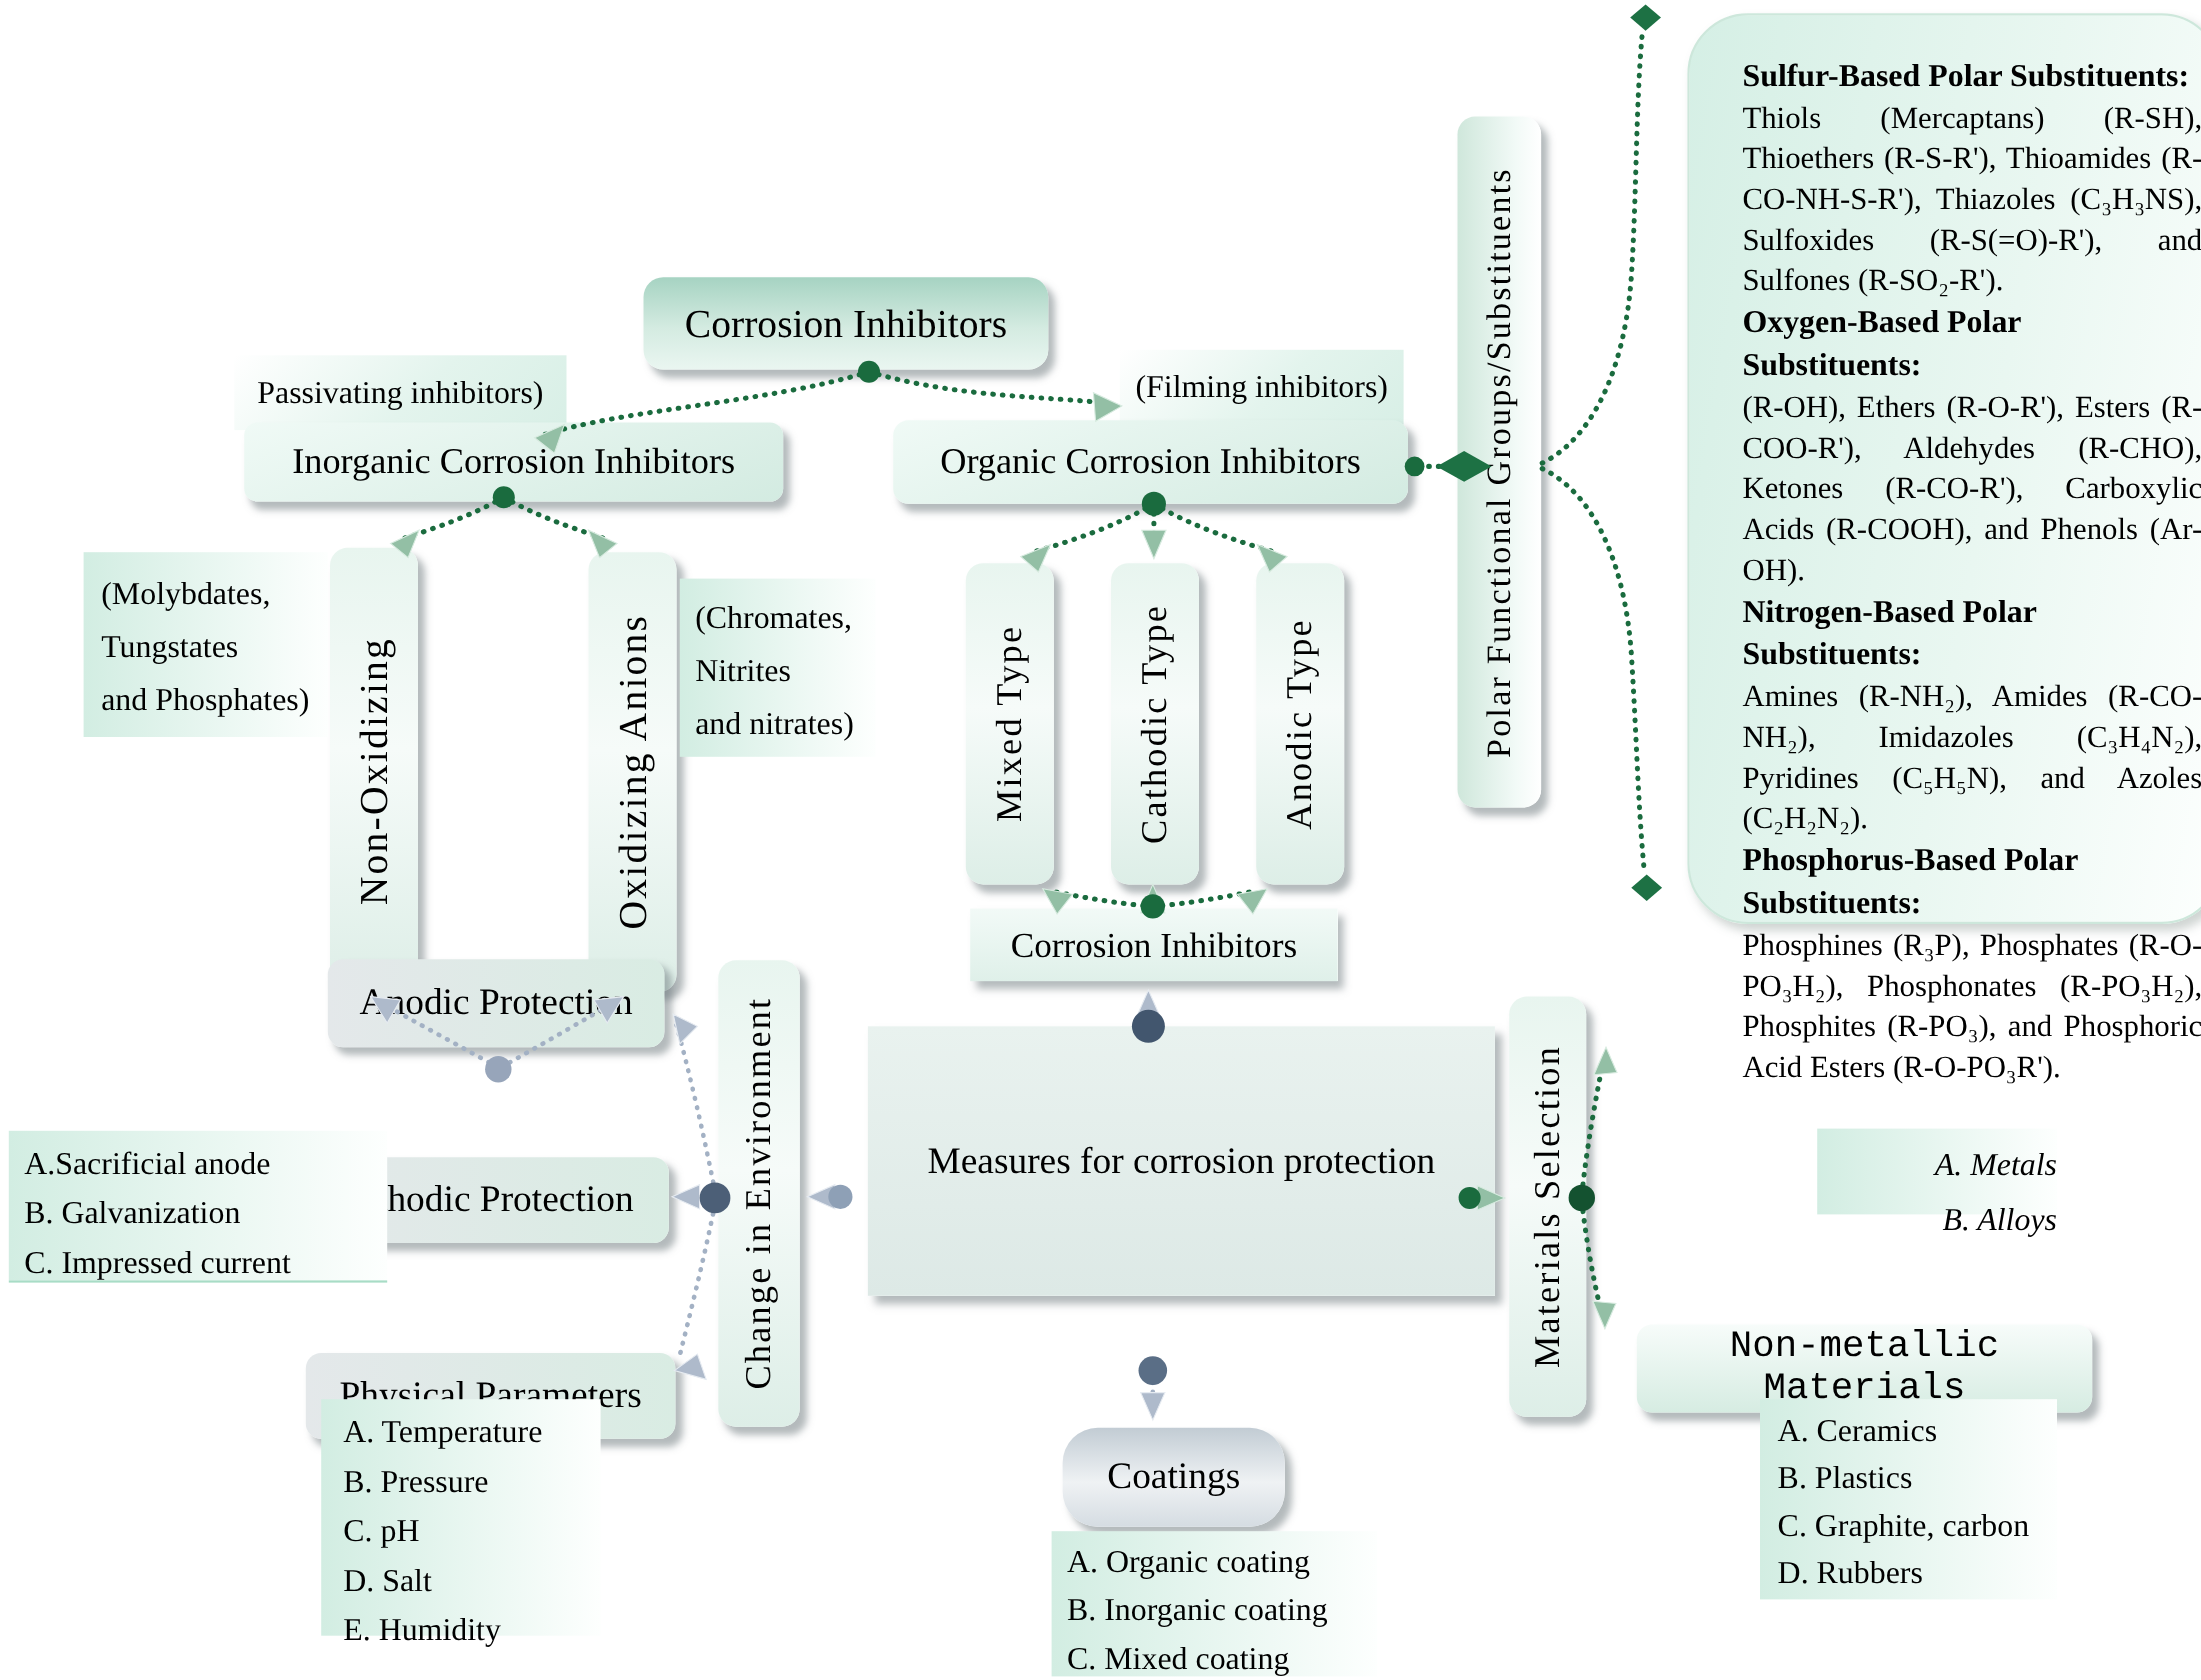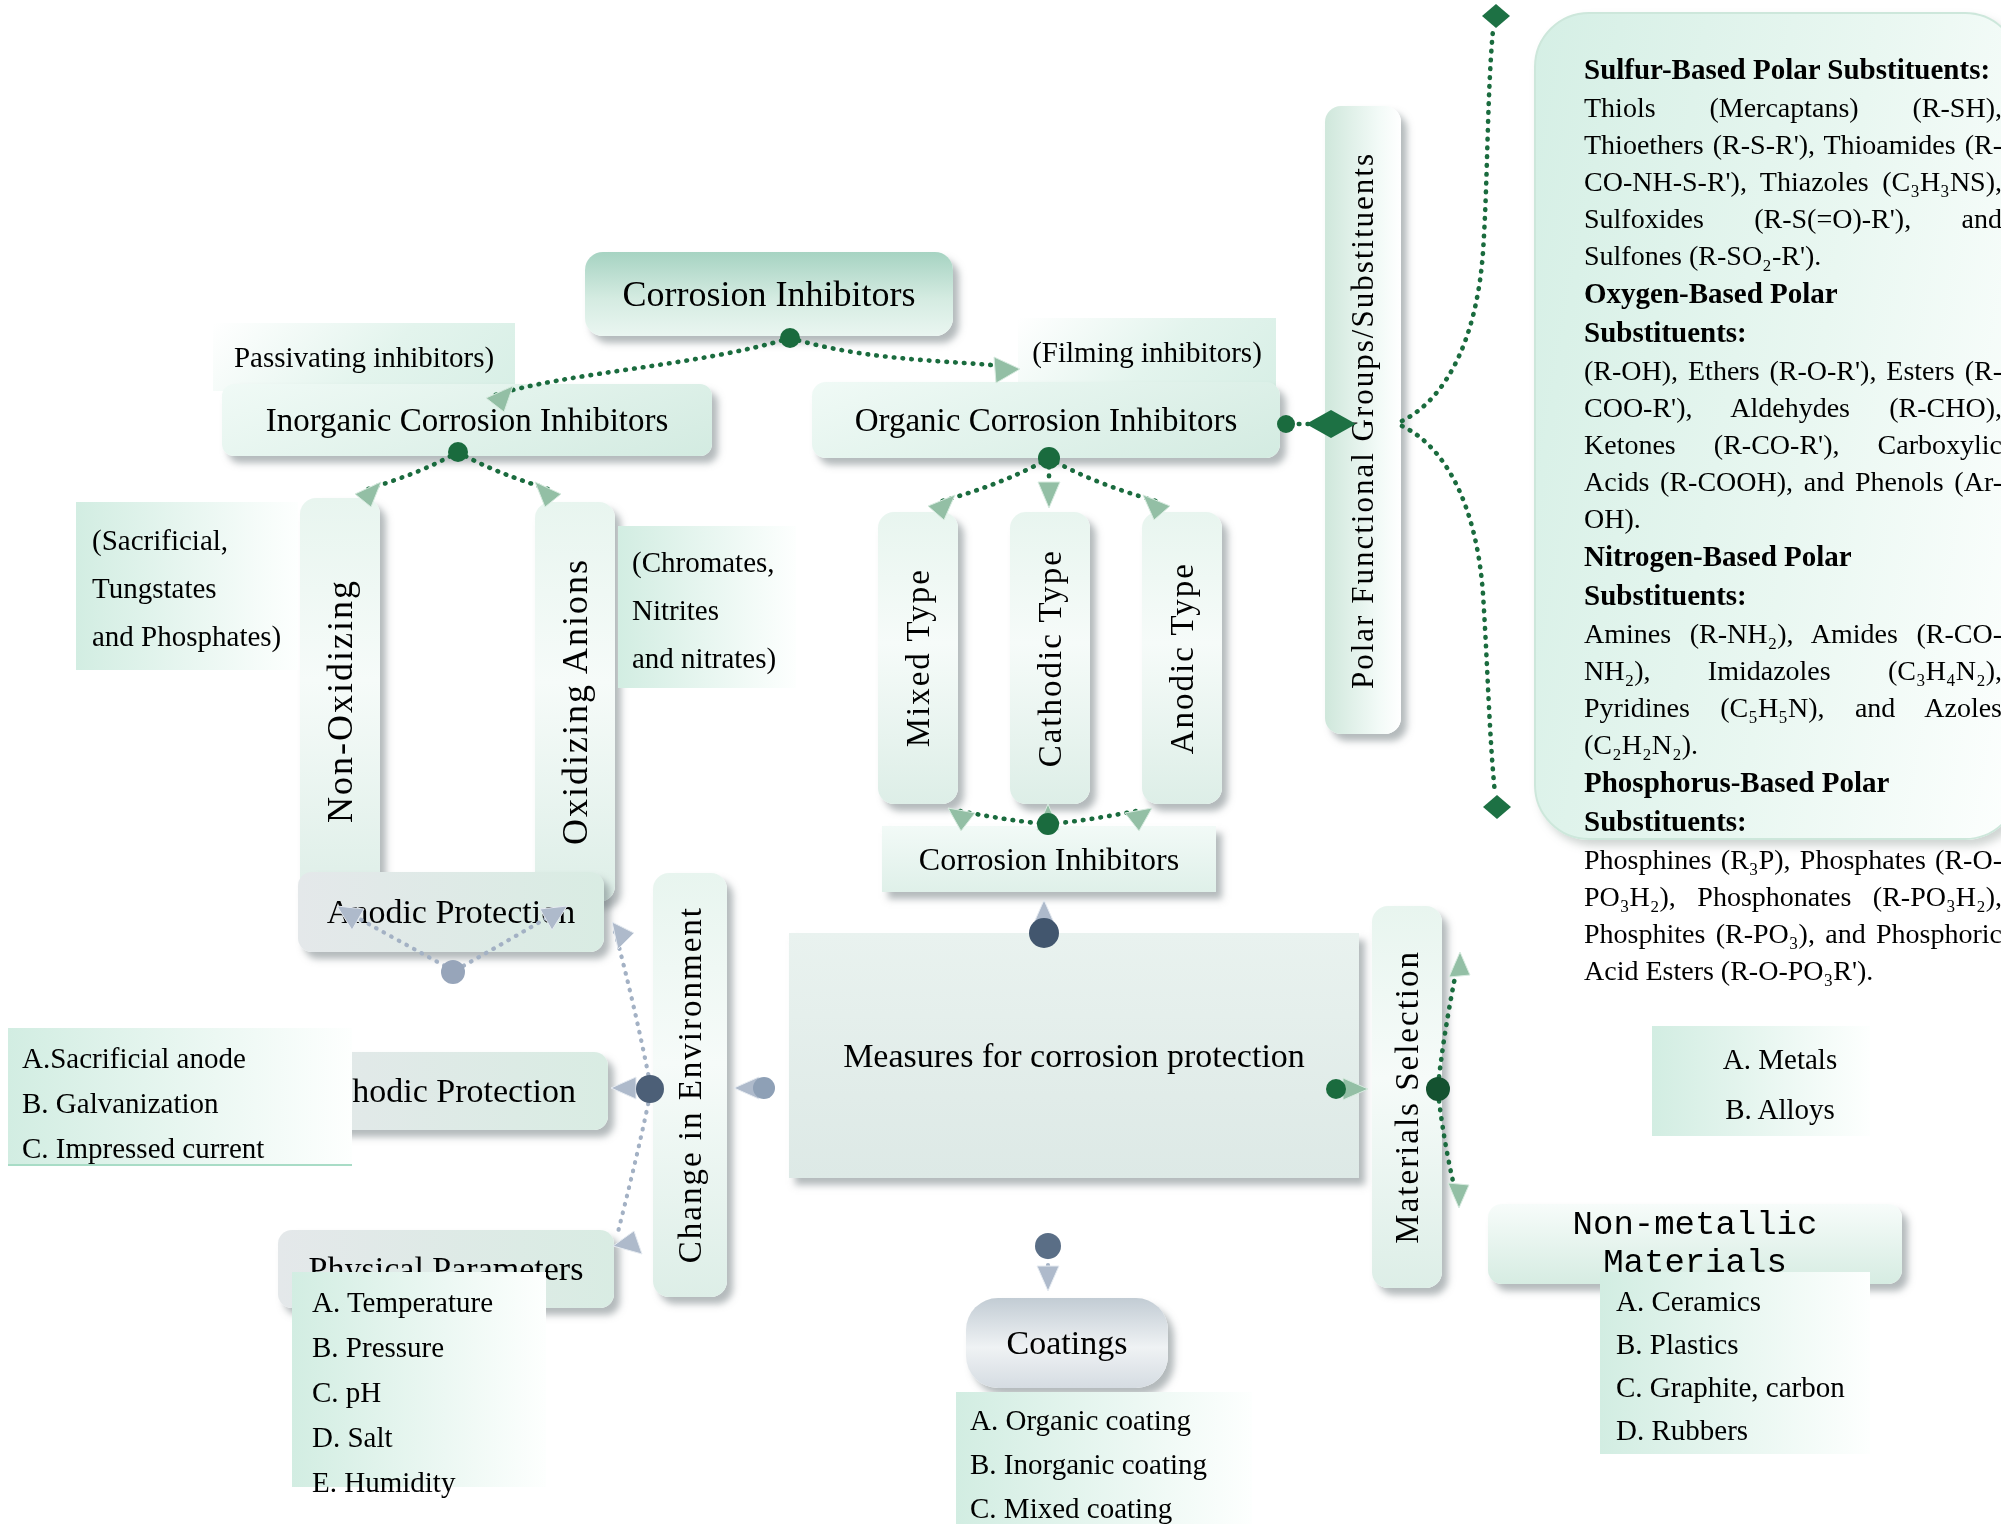--- a/index.html
+++ b/index.html
@@ -60,21 +60,21 @@
   <div class="node shadow r14 mint f33" style="left:812px;top:382px;width:468px;height:76px;">Organic Corrosion Inhibitors</div>
 
   <div class="node shadow r16 vboxg" style="left:300px;top:498px;width:80px;height:406px;">
     <span class="vtext f36">Non-Oxidizing</span>
   </div>
   <div class="node shadow r16 vboxg" style="left:535px;top:502px;width:80px;height:400px;">
     <span class="vtext f36">Oxidizing Anions</span>
   </div>
 
   <div class="list list-bg f29" style="left:76px;top:502px;width:222px;height:168px;padding:14px 0 0 16px;line-height:48px;text-align:left;">
-    <div class="li">(Sacrificial,</div>
+    <div class="li">(Molybdates,</div>
     <div class="li">Tungstates</div>
     <div class="li">and Phosphates)</div>
   </div>
 
   <div class="list list-bg f29" style="left:618px;top:526px;width:178px;height:162px;padding:12px 0 0 14px;line-height:48px;text-align:left;">
     <div class="li">(Chromates,</div>
     <div class="li">Nitrites</div>
     <div class="li">and nitrates)</div>
   </div>
 
@@ -145,21 +145,21 @@
     <div class="li">A. Organic coating</div>
     <div class="li">B. Inorganic coating</div>
     <div class="li">C. Mixed coating</div>
   </div>
 
   <div class="node shadow r16 vboxg" style="left:1372px;top:906px;width:70px;height:382px;">
     <span class="vtext f33">Materials Selection</span>
   </div>
 
 
-  <div class="list list-bg f29" style="left:1652px;top:1026px;width:218px;height:110px;padding:8px 0 0 38px;line-height:50px;text-align:center;">
+  <div class="list list-bg f29" style="left:1652px;top:1026px;width:218px;height:78px;padding:8px 0 0 38px;line-height:50px;text-align:right;font-style:italic;">
     <div class="li">A. Metals</div>
     <div class="li">B. Alloys</div>
   </div>
 
   <div class="node shadow r14 mint3 f34" style="left:1488px;top:1204px;width:414px;height:80px;font-family:Liberation Mono, monospace;">Non-metallic Materials</div>
 
   <div class="list list-bg f29" style="left:1600px;top:1272px;width:270px;height:182px;padding:8px 0 0 16px;line-height:43px;text-align:left;">
     <div class="li">A. Ceramics</div>
     <div class="li">B. Plastics</div>
     <div class="li">C. Graphite, carbon</div>

